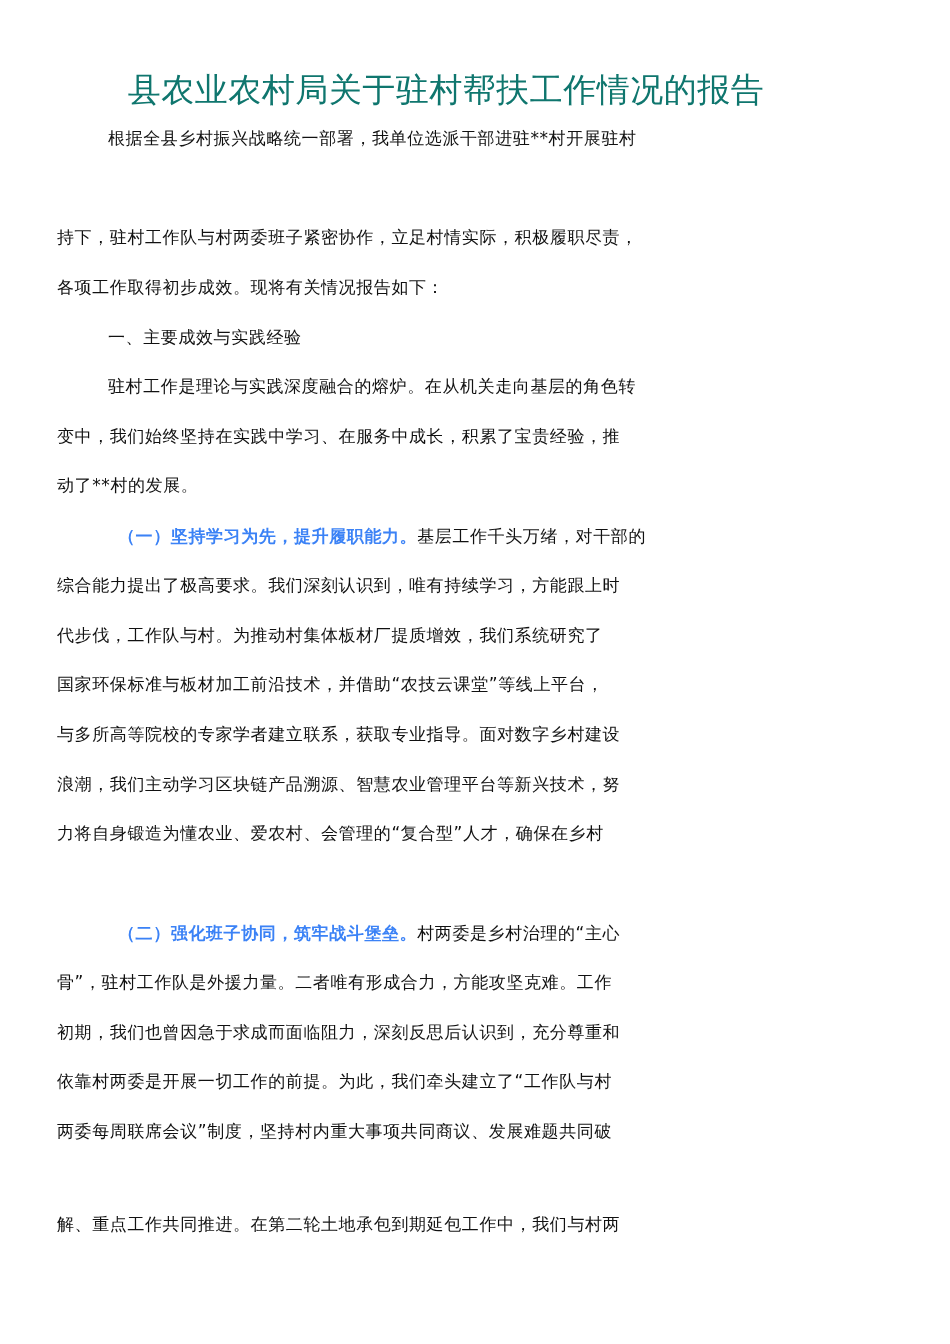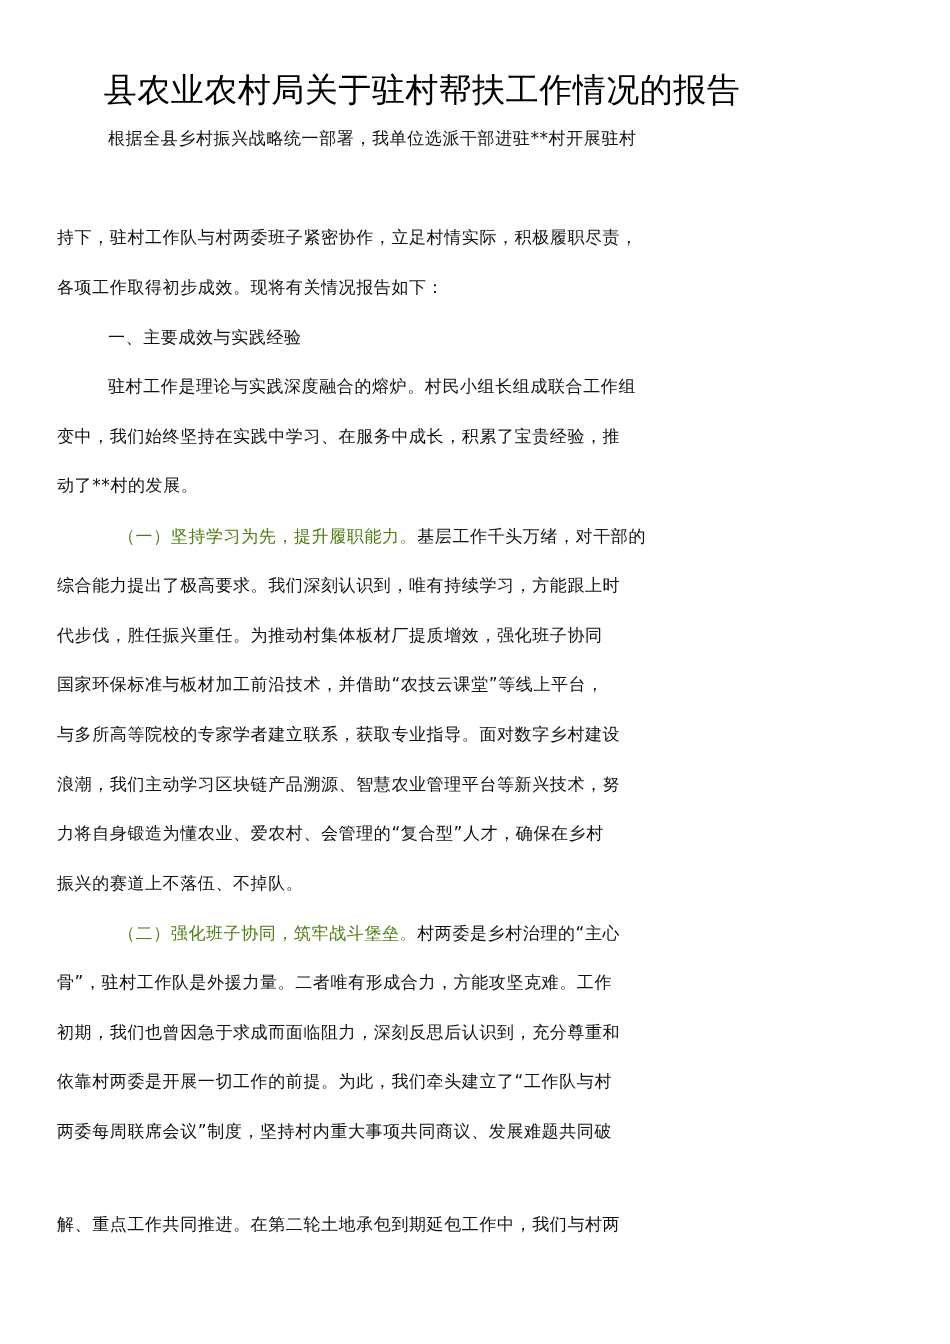--- a/index.html
+++ b/index.html
@@ -24,71 +24,71 @@
     }
     .title {
       position: absolute;
       left: 0;
       top: 68px;
       width: 844px;
       text-align: center;
       font-size: 33px;
       line-height: 44px;
       letter-spacing: 0.5px;
-      color: #000000;
+      color: #0f766e;
       white-space: nowrap;
+      padding-left: 24px;
     }
     .line {
       position: absolute;
       left: 57px;
       height: 40px;
       font-size: 17px;
       line-height: 40px;
       white-space: nowrap;
       letter-spacing: 0.6px;
       color: #111;
     }
     .indent {
       left: 108px;
     }
     .indent-bold {
       left: 118px;
     }
     .bold {
-      font-weight: normal;
-      color: #4d7c0f;
+      font-weight: bold;
+      color: #3b82f6;
     }
   </style>
 </head>
 <body>
 
 <div class="page">
 
   <div class="title">县农业农村局关于驻村帮扶工作情况的报告</div>
 
   <div class="line indent" style="top:118px;">根据全县乡村振兴战略统一部署，我单位选派干部进驻**村开展驻村</div>
   <div class="line" style="top:217px;">持下，驻村工作队与村两委班子紧密协作，立足村情实际，积极履职尽责，</div>
   <div class="line" style="top:267px;">各项工作取得初步成效。现将有关情况报告如下：</div>
 
   <div class="line indent" style="top:317px;">一、主要成效与实践经验</div>
 
-  <div class="line indent" style="top:366px;">驻村工作是理论与实践深度融合的熔炉。村民小组长组成联合工作组</div>
+  <div class="line indent" style="top:366px;">驻村工作是理论与实践深度融合的熔炉。在从机关走向基层的角色转</div>
   <div class="line" style="top:416px;">变中，我们始终坚持在实践中学习、在服务中成长，积累了宝贵经验，推</div>
   <div class="line" style="top:465px;">动了**村的发展。</div>
 
   <div class="line indent-bold" style="top:516px;">
     <span class="bold">（一）坚持学习为先，提升履职能力。</span><span>基层工作千头万绪，对干部的</span>
   </div>
   <div class="line" style="top:565px;">综合能力提出了极高要求。我们深刻认识到，唯有持续学习，方能跟上时</div>
-  <div class="line" style="top:615px;">代步伐，胜任振兴重任。为推动村集体板材厂提质增效，强化班子协同</div>
+  <div class="line" style="top:615px;">代步伐，工作队与村。为推动村集体板材厂提质增效，我们系统研究了</div>
   <div class="line" style="top:664px;">国家环保标准与板材加工前沿技术，并借助“农技云课堂”等线上平台，</div>
   <div class="line" style="top:714px;">与多所高等院校的专家学者建立联系，获取专业指导。面对数字乡村建设</div>
   <div class="line" style="top:764px;">浪潮，我们主动学习区块链产品溯源、智慧农业管理平台等新兴技术，努</div>
   <div class="line" style="top:813px;">力将自身锻造为懂农业、爱农村、会管理的“复合型”人才，确保在乡村</div>
-  <div class="line" style="top:863px;">振兴的赛道上不落伍、不掉队。</div>
 
   <div class="line indent-bold" style="top:913px;">
     <span class="bold">（二）强化班子协同，筑牢战斗堡垒。</span><span>村两委是乡村治理的“主心</span>
   </div>
   <div class="line" style="top:1012px;">初期，我们也曾因急于求成而面临阻力，深刻反思后认识到，充分尊重和</div>
   <div class="line" style="top:962px;">骨”，驻村工作队是外援力量。二者唯有形成合力，方能攻坚克难。工作</div>
   <div class="line" style="top:1061px;">依靠村两委是开展一切工作的前提。为此，我们牵头建立了“工作队与村</div>
   <div class="line" style="top:1111px;">两委每周联席会议”制度，坚持村内重大事项共同商议、发展难题共同破</div>
   <div class="line" style="top:1204px;">解、重点工作共同推进。在第二轮土地承包到期延包工作中，我们与村两</div>
 

